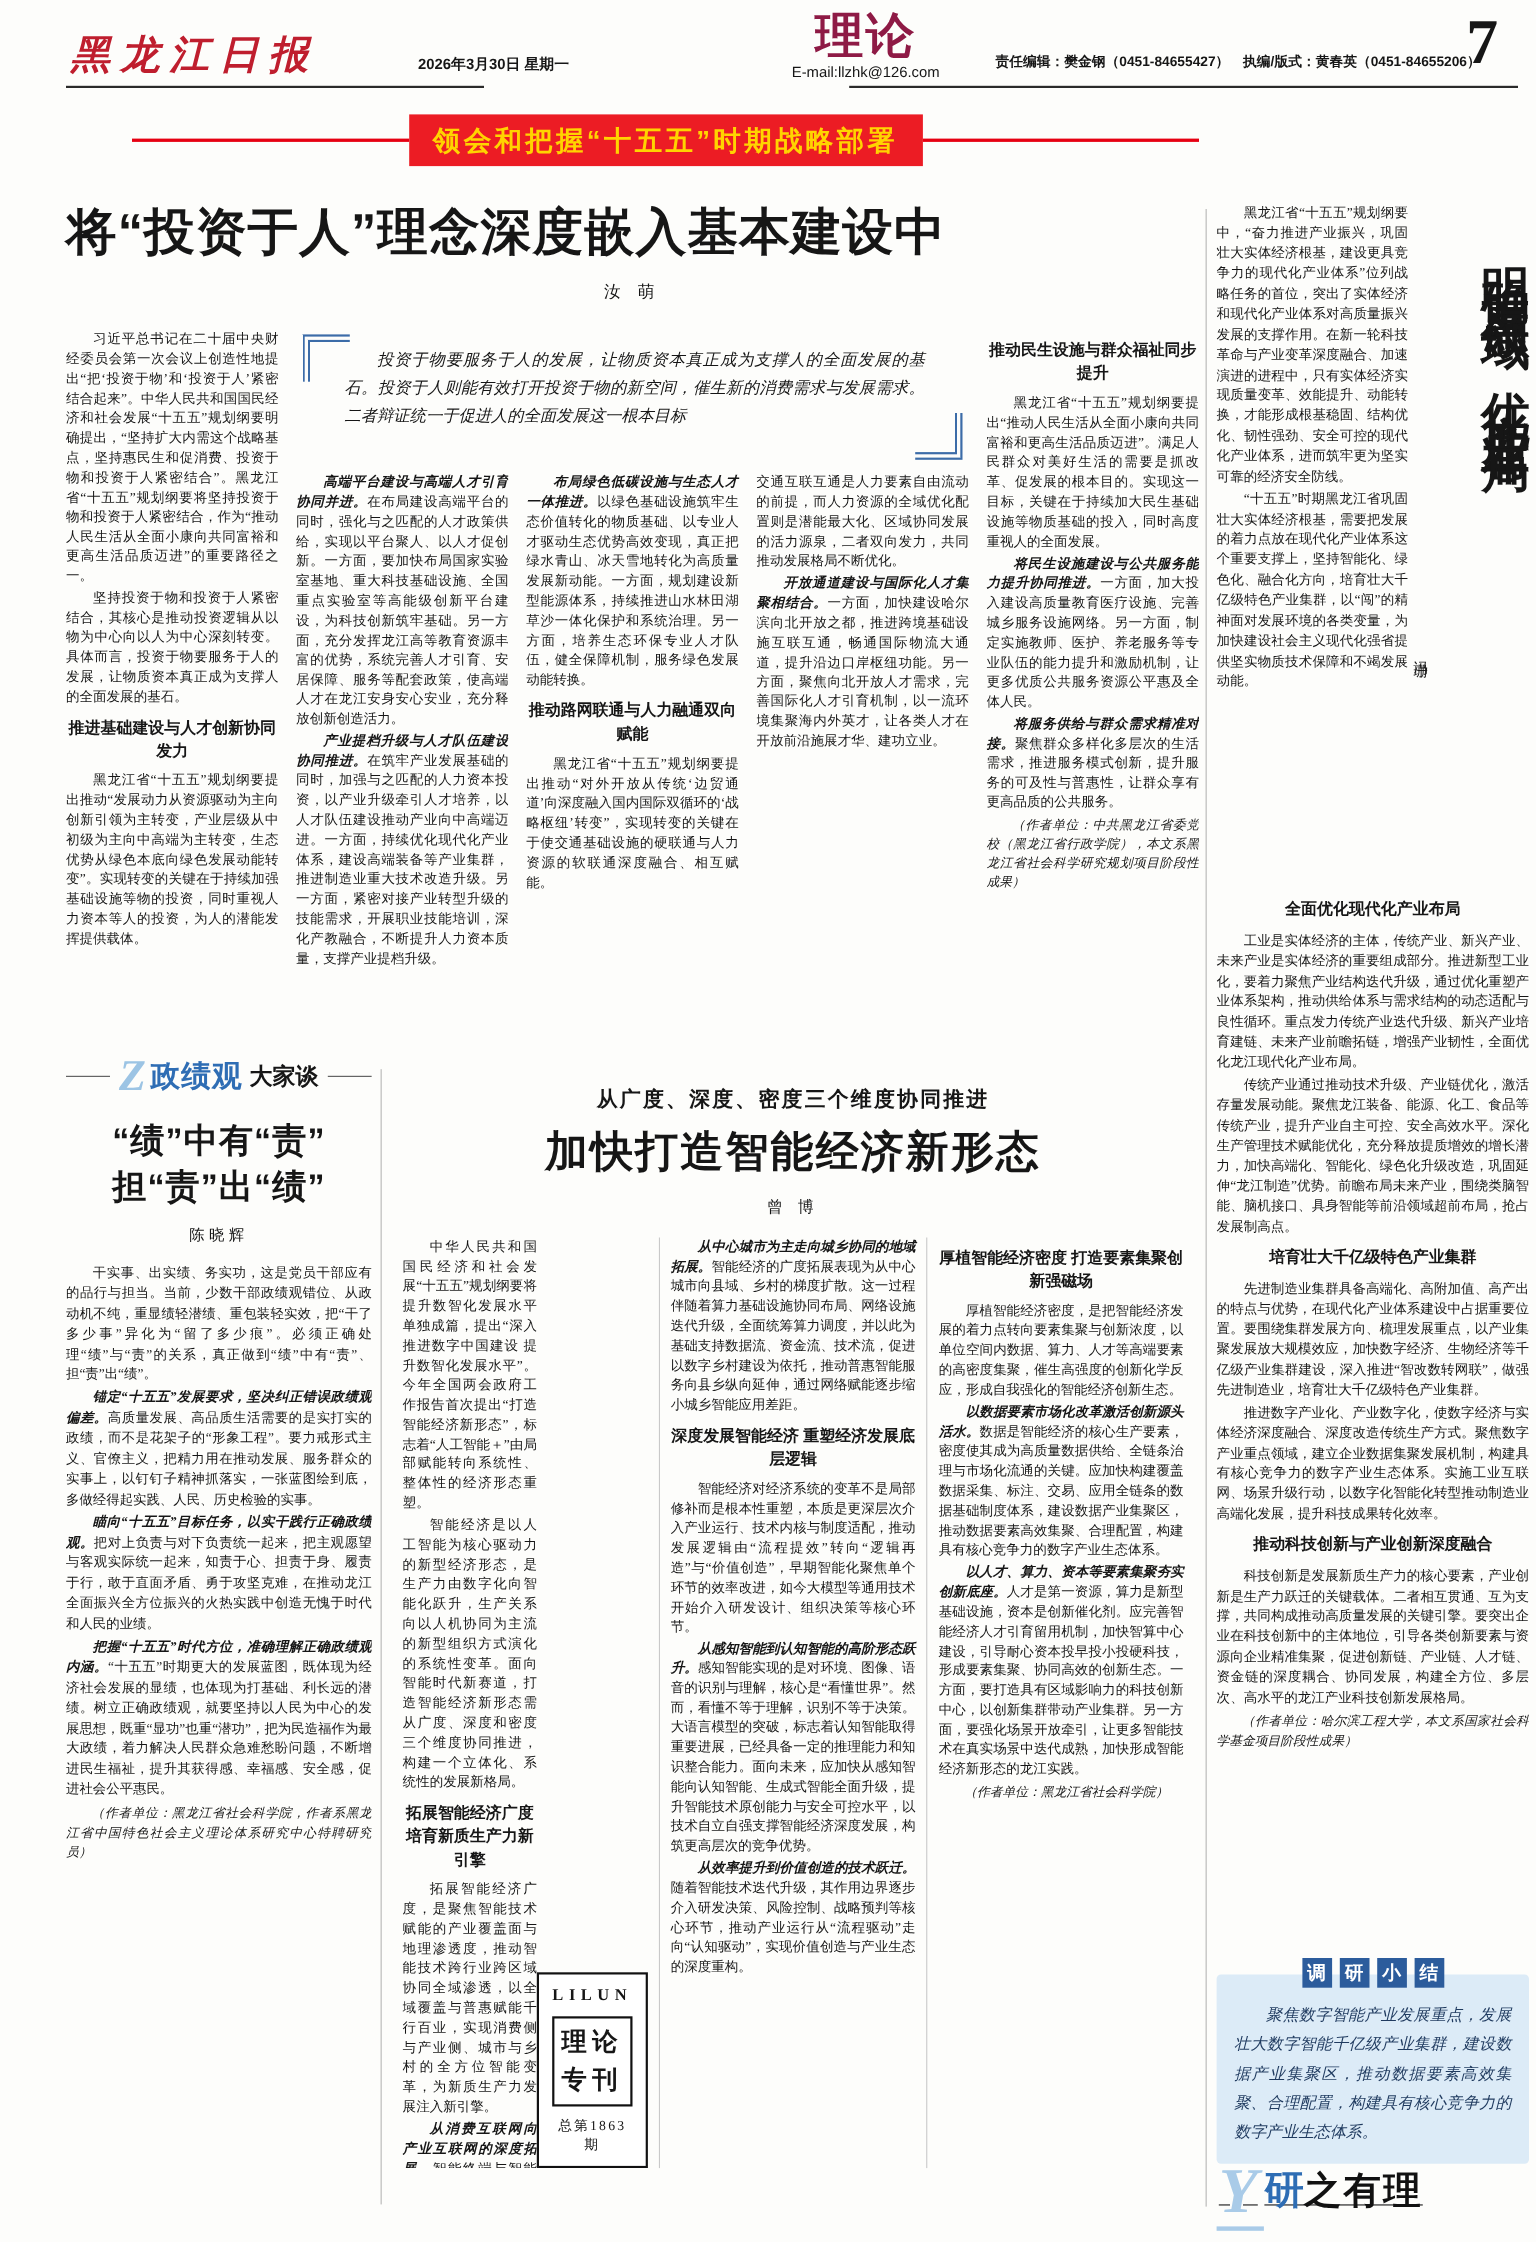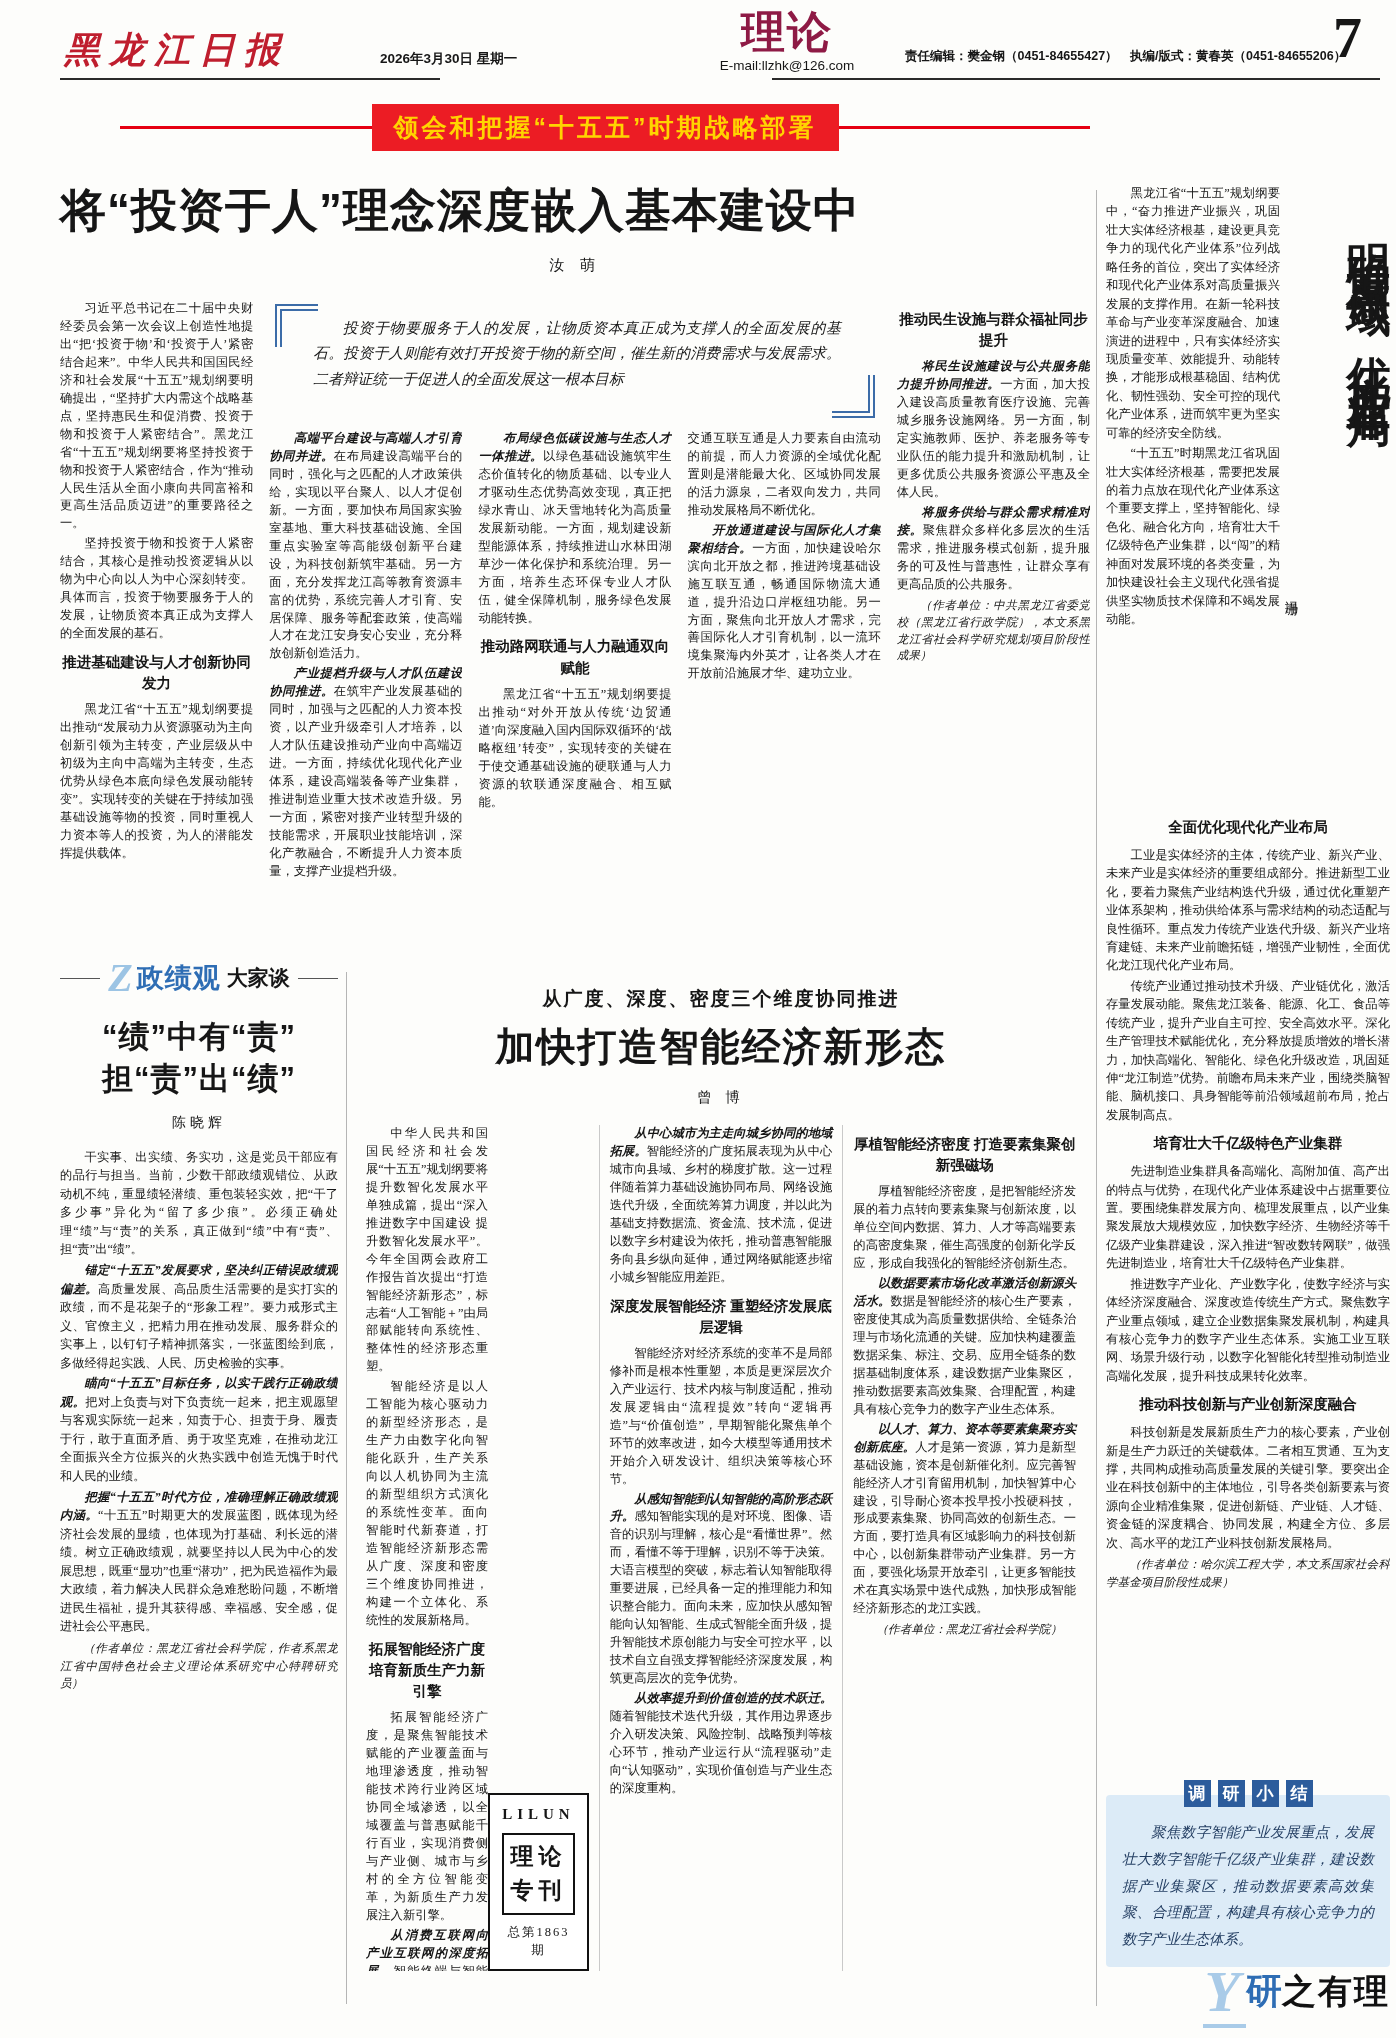--- a/index.html
+++ b/index.html
@@ -102,21 +102,21 @@
   
   #survey{position:absolute;top:1645px;left:0;width:284px;background:#dcebf7;border-radius:4px;
           padding:24px 16px 14px;box-sizing:border-box;}
   .survey-head{position:absolute;top:-15px;left:0;width:100%;display:flex;justify-content:center;gap:7px;}
   .survey-head span{display:inline-block;width:27px;height:27px;background:#2c5c9c;color:#fff;
         font-weight:900;font-size:17px;line-height:27px;text-align:center;}
   .survey-text{font-style:italic;color:#1f3a5f;font-size:14.5px;line-height:1.85;text-align:justify;
                text-indent:2em;margin:0;}
 
   
-  #yzyl{position:absolute;top:1808px;left:0;width:284px;text-align:right;}
+  #yzyl{position:absolute;top:1808px;left:0;width:284px;text-align:left;text-decoration:underline;}
   .yzyl-y{font-size:58px;font-weight:900;font-style:italic;color:#a9cbe8;vertical-align:-8px;
           border-bottom:4px solid #a9cbe8;padding:0 6px 0 2px;}
   .yzyl-blue{font-size:36px;font-weight:900;color:#2e6db4;}
   .yzyl-black{font-size:34px;font-weight:900;color:#111;letter-spacing:2px;}
 </style>
 </head>
 <body>
 
 <div id="header">
   <div class="masthead">黑龙江日报</div>
@@ -158,20 +158,21 @@
       <p class="p"><span class="lead">布局绿色低碳设施与生态人才一体推进。</span>以绿色基础设施筑牢生态价值转化的物质基础、以专业人才驱动生态优势高效变现，真正把绿水青山、冰天雪地转化为高质量发展新动能。一方面，规划建设新型能源体系，持续推进山水林田湖草沙一体化保护和系统治理。另一方面，培养生态环保专业人才队伍，健全保障机制，服务绿色发展动能转换。</p>
       <p class="h">推动路网联通与人力融通双向赋能</p>
       <p class="p">黑龙江省“十五五”规划纲要提出推动“对外开放从传统‘边贸通道’向深度融入国内国际双循环的‘战略枢纽’转变”，实现转变的关键在于使交通基础设施的硬联通与人力资源的软联通深度融合、相互赋能。</p>
     </div>
   <div class="col ga-c4">
       <p class="cont">交通互联互通是人力要素自由流动的前提，而人力资源的全域优化配置则是潜能最大化、区域协同发展的活力源泉，二者双向发力，共同推动发展格局不断优化。</p>
       <p class="p"><span class="lead">开放通道建设与国际化人才集聚相结合。</span>一方面，加快建设哈尔滨向北开放之都，推进跨境基础设施互联互通，畅通国际物流大通道，提升沿边口岸枢纽功能。另一方面，聚焦向北开放人才需求，完善国际化人才引育机制，以一流环境集聚海内外英才，让各类人才在开放前沿施展才华、建功立业。</p>
     </div>
   <div class="col ga-c5">
       <p class="h">推动民生设施与群众福祉同步提升</p>
+      <p class="p">黑龙江省“十五五”规划纲要提出“推动人民生活从全面小康向共同富裕和更高生活品质迈进”。满足人民群众对美好生活的需要是抓改革、促发展的根本目的。实现这一目标，关键在于持续加大民生基础设施等物质基础的投入，同时高度重视人的全面发展。</p>
       <p class="p"><span class="lead">将民生设施建设与公共服务能力提升协同推进。</span>一方面，加大投入建设高质量教育医疗设施、完善城乡服务设施网络。另一方面，制定实施教师、医护、养老服务等专业队伍的能力提升和激励机制，让更多优质公共服务资源公平惠及全体人民。</p>
       <p class="p"><span class="lead">将服务供给与群众需求精准对接。</span>聚焦群众多样化多层次的生活需求，推进服务模式创新，提升服务的可及性与普惠性，让群众享有更高品质的公共服务。</p>
       <p class="note">（作者单位：中共黑龙江省委党校（黑龙江省行政学院），本文系黑龙江省社会科学研究规划项目阶段性成果）</p>
     </div>
 </div>
 
 <div class="vrule" style="left:346px;top:972px;height:1032px;"></div>
 <div class="vrule" style="left:1096px;top:190px;height:1816px;"></div>
 
 <div id="politics">

